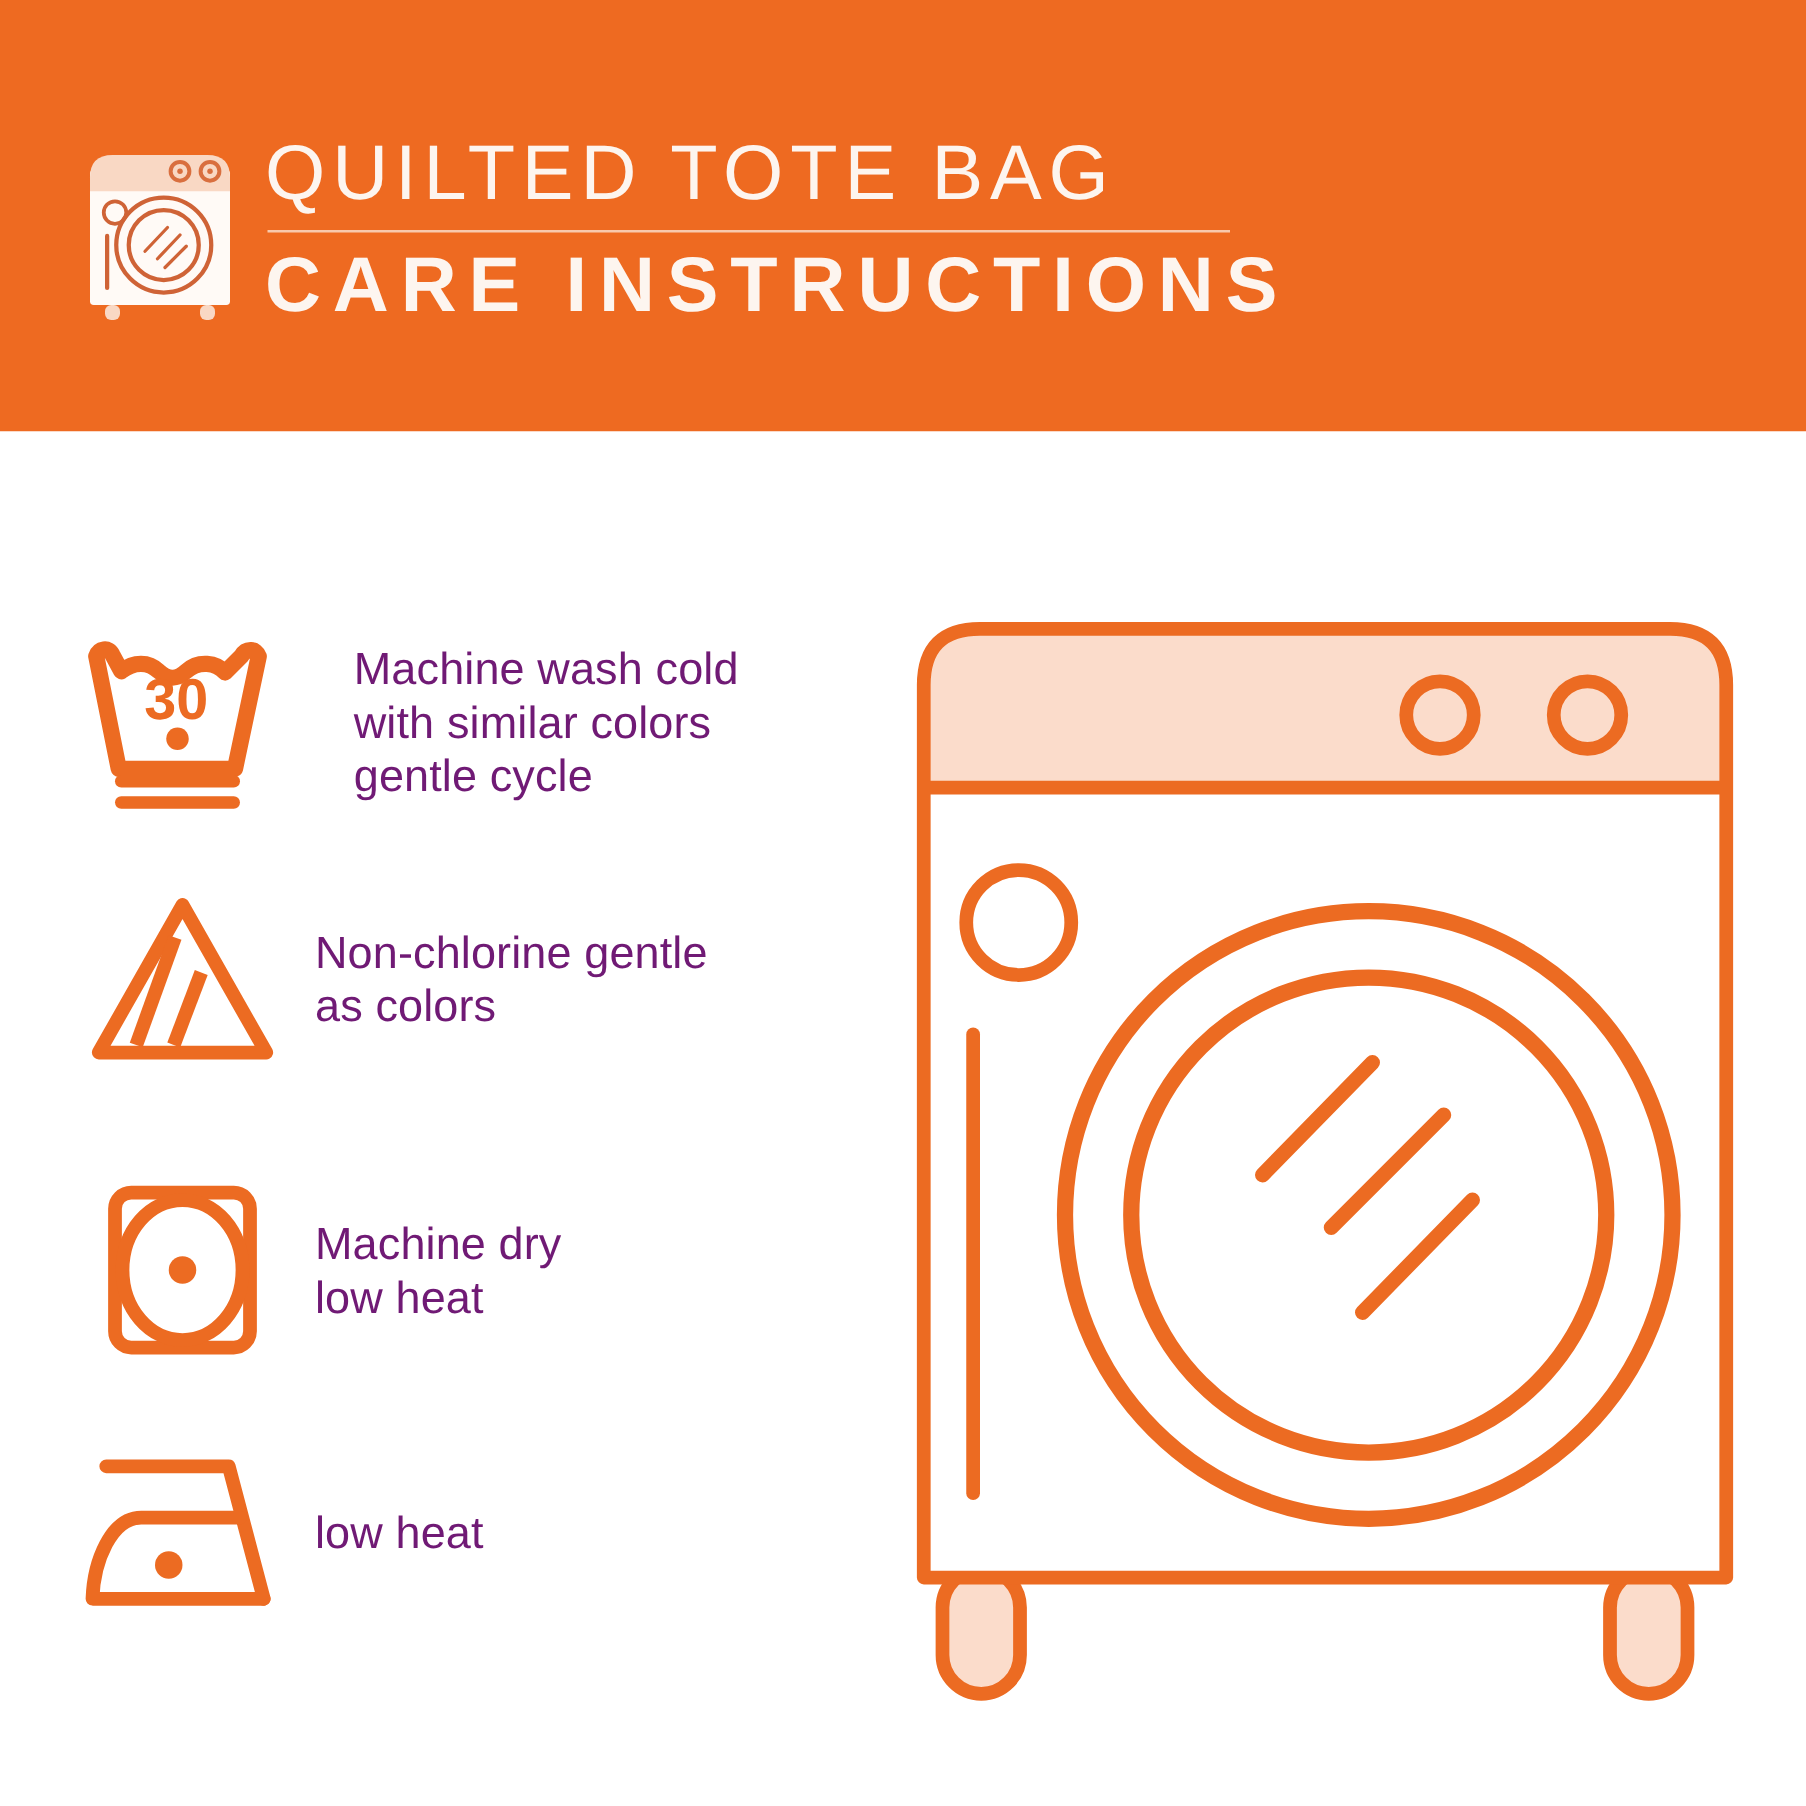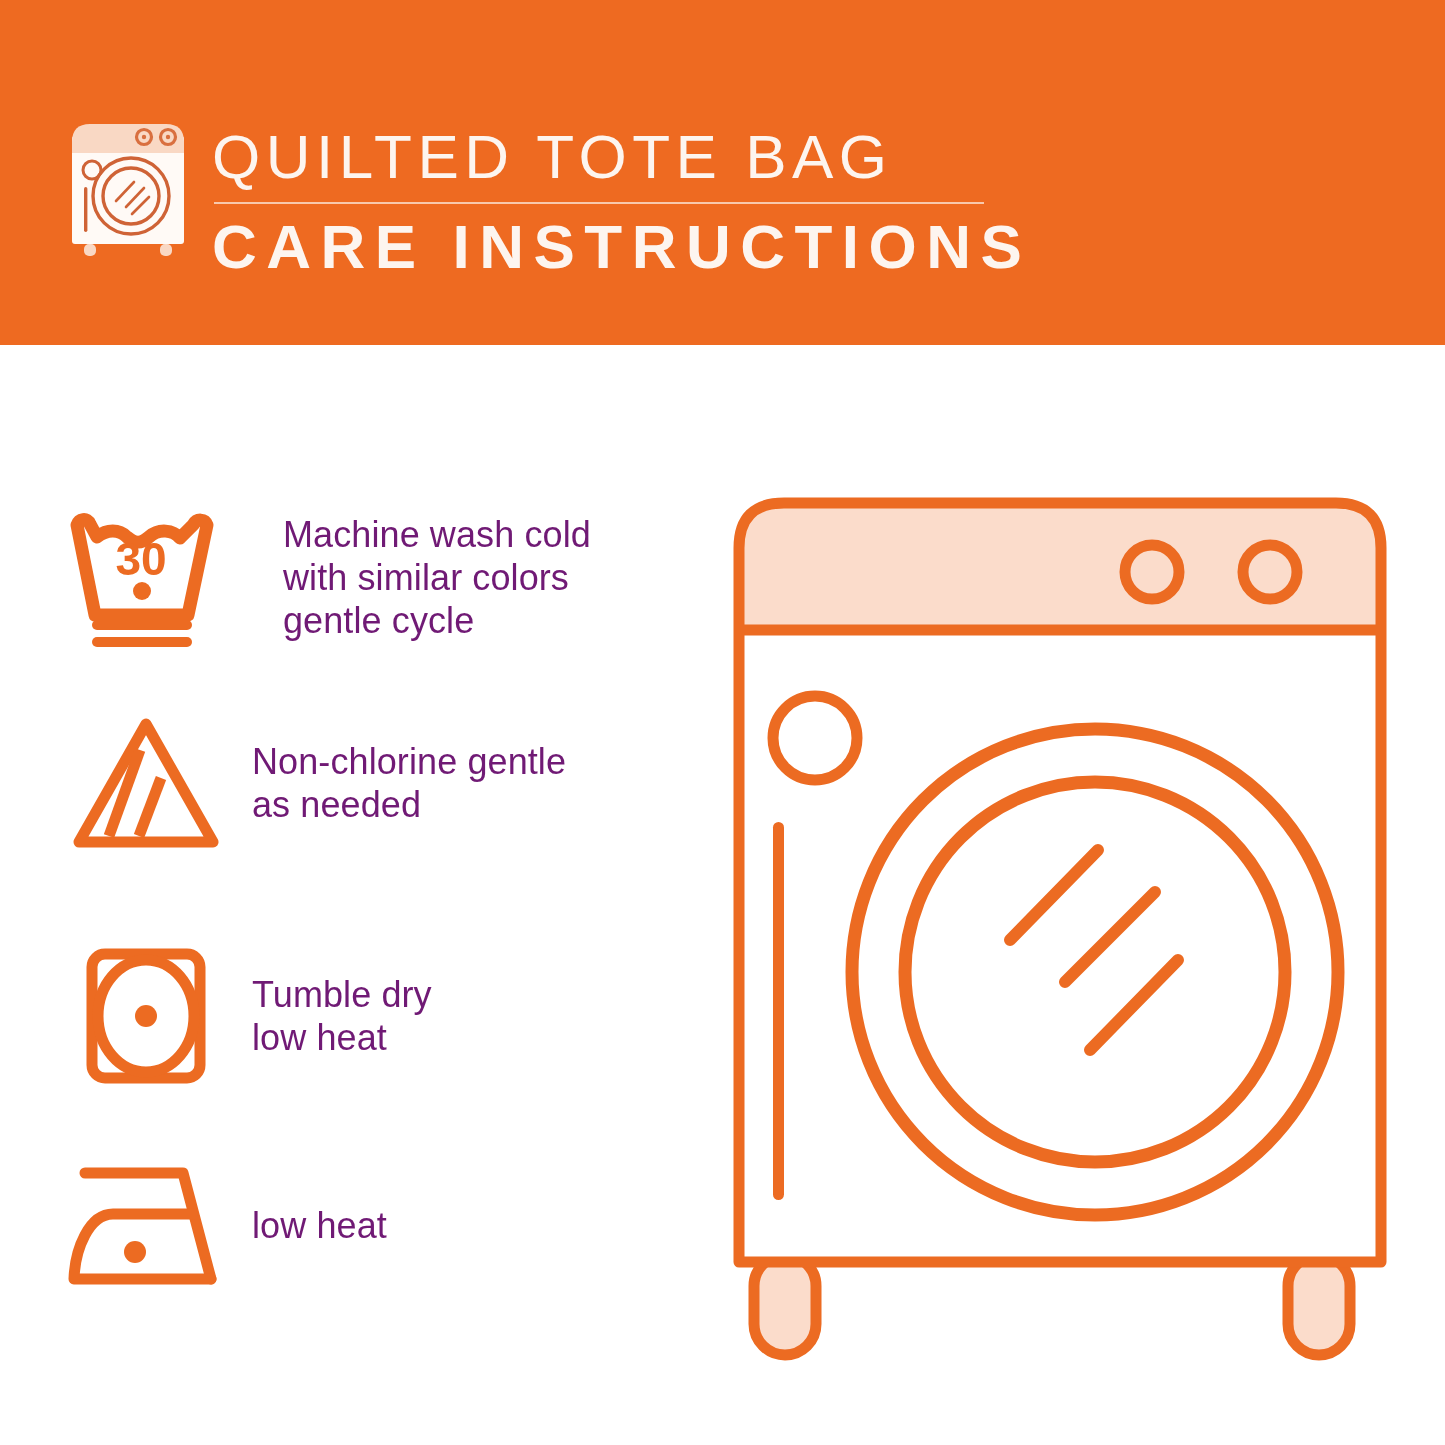--- a/index.html
+++ b/index.html
@@ -32,21 +32,20 @@
     left: 64px;
     top: 108px;
     width: 128px;
     height: 148px;
   }
   #header-text {
     position: absolute;
     left: 212px;
     top: 104px;
     width: 1180px;
-    margin-top: 18px;
   }
   #title-line1 {
     color: #fdf5ef;
     font-size: 62px;
     line-height: 70px;
     font-weight: 300;
     letter-spacing: 5.5px;
     white-space: nowrap;
   }
   #title-divider {
@@ -196,34 +195,34 @@
           <path d="M85 16 L152 134 L18 134 Z" fill="none" stroke="#ec6b22" stroke-width="11" stroke-linejoin="round"></path>
 
           <g stroke="#ec6b22" stroke-width="11" stroke-linecap="butt">
             <line x1="79" y1="42" x2="48" y2="128"></line>
             <line x1="100" y1="70" x2="78" y2="128"></line>
           </g>
         </svg>
       </div>
       <div class="care-text">
         <div>Non-chlorine gentle</div>
-        <div>as needed</div>
+        <div>as colors</div>
       </div>
     </div>
 
     <div class="care-row care-row-2">
       <div class="care-symbol">
         <svg viewBox="0 0 170 150" width="170" height="150">
           <rect x="31" y="13" width="108" height="124" rx="13" fill="none" stroke="#ec6b22" stroke-width="11"></rect>
           <ellipse cx="85" cy="75" rx="48" ry="56" fill="none" stroke="#ec6b22" stroke-width="11"></ellipse>
           <circle cx="85" cy="75" r="11" fill="#ec6b22"></circle>
         </svg>
       </div>
       <div class="care-text">
-        <div>Tumble dry</div>
+        <div>Machine dry</div>
         <div>low heat</div>
       </div>
     </div>
 
     <div class="care-row care-row-3">
       <div class="care-symbol">
         <svg viewBox="0 0 170 150" width="170" height="150">
 
           <path d="M24 22 L122 22 L150 128" fill="none" stroke="#ec6b22" stroke-width="11" stroke-linecap="round" stroke-linejoin="round"></path>
 

